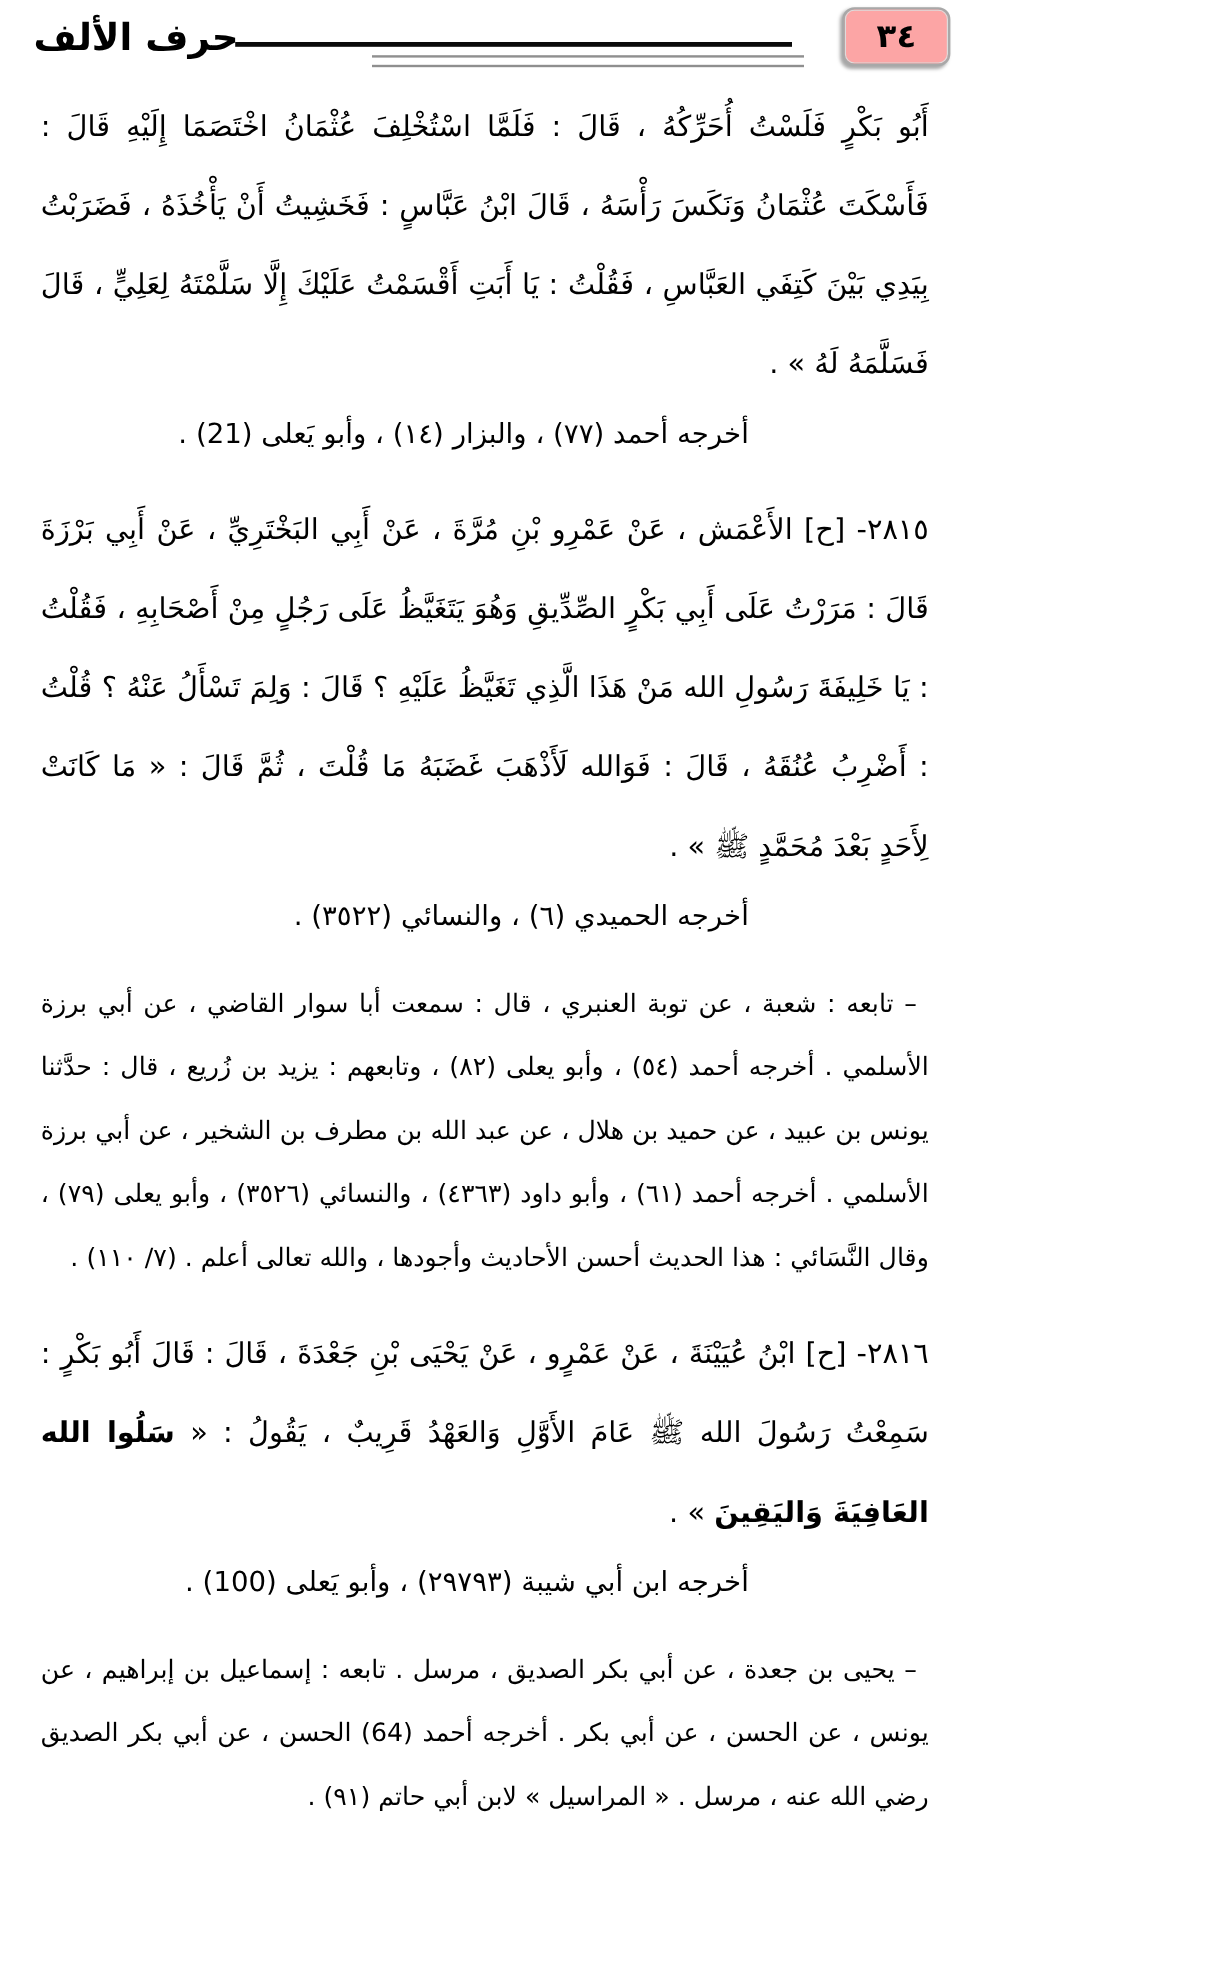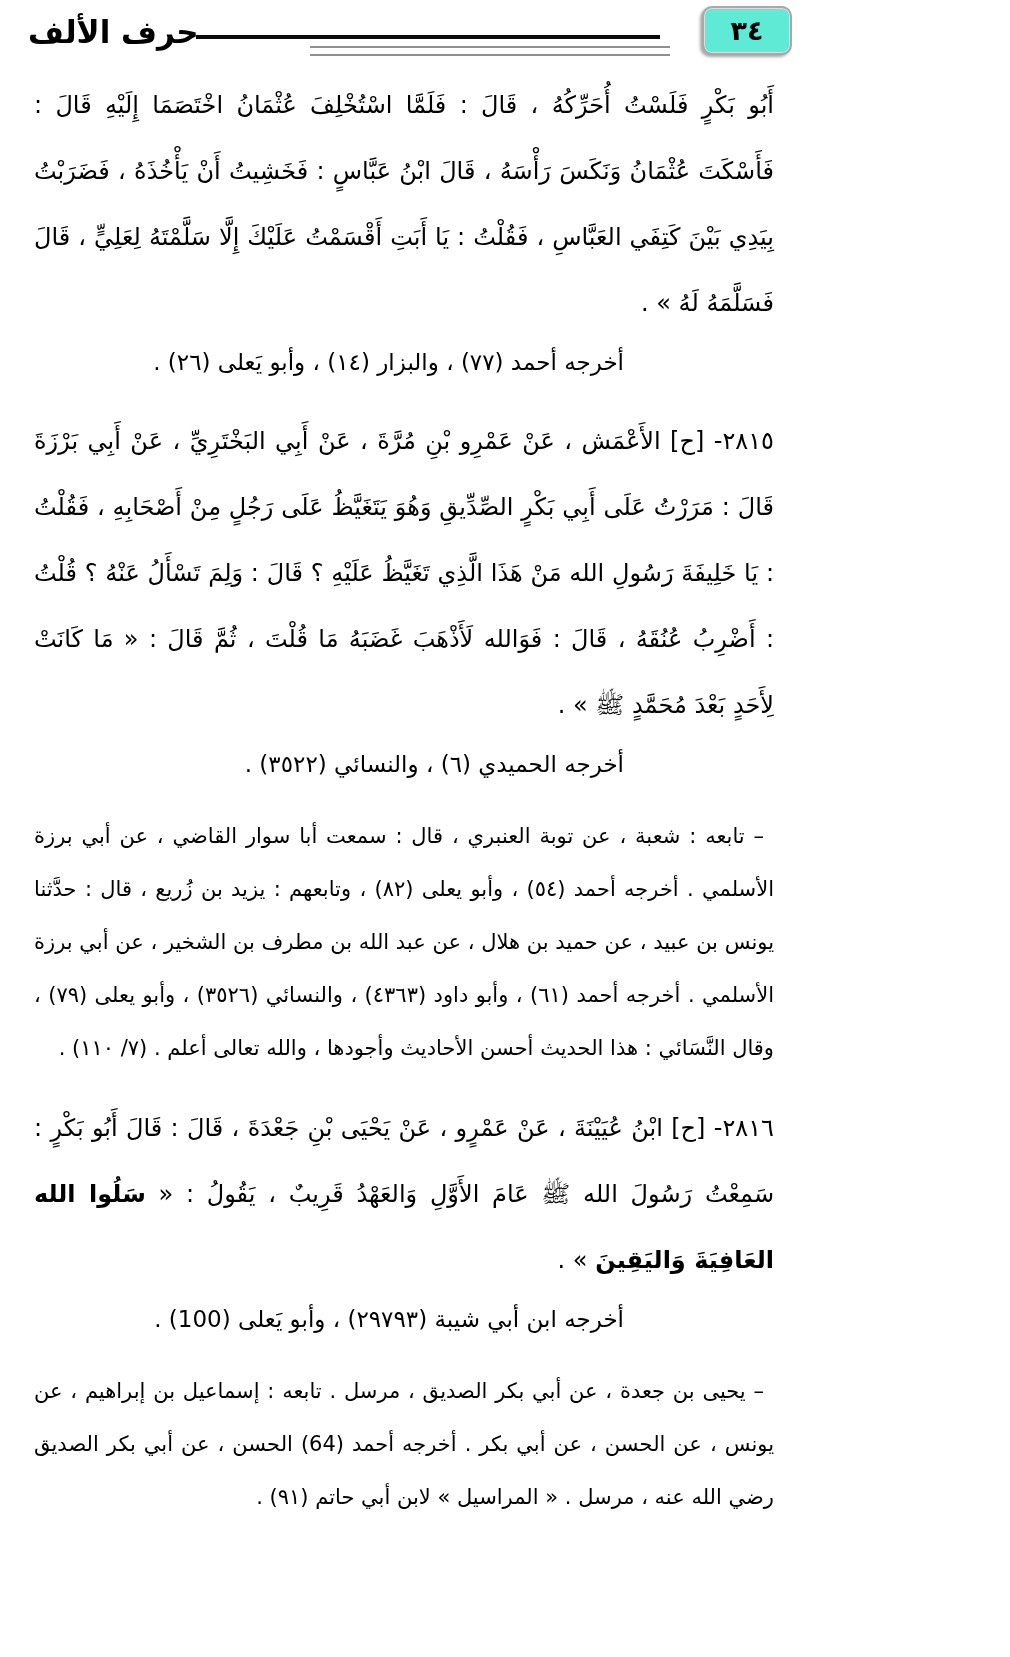--- a/index.html
+++ b/index.html
@@ -23,21 +23,21 @@
     left: 28px;
     right: 18px;
     height: 52px;
   }
   .page-num-box {
     position: absolute;
     top: 0;
     right: 0;
     width: 86px;
     height: 45px;
-    background: #5eead4;
+    background: #fca5a5;
     border: 2px solid #a8a8a8;
     border-radius: 10px;
     box-shadow: -2px 2px 3px rgba(0,0,0,0.35), inset 0 0 0 1px #dcdcdc;
     display: flex;
     align-items: center;
     justify-content: center;
   }
   .page-num {
     font-size: 27px;
     font-weight: bold;
@@ -116,21 +116,21 @@
     <div class="rule-gray"></div>
     <div class="page-num-box">
       <span class="page-num">٣٤</span>
     </div>
   </header>
 
   <main class="content">
 
     <p class="matn">أَبُو بَكْرٍ فَلَسْتُ أُحَرِّكُهُ ، قَالَ : فَلَمَّا اسْتُخْلِفَ عُثْمَانُ اخْتَصَمَا إِلَيْهِ قَالَ : فَأَسْكَتَ عُثْمَانُ وَنَكَسَ رَأْسَهُ ، قَالَ ابْنُ عَبَّاسٍ : فَخَشِيتُ أَنْ يَأْخُذَهُ ، فَضَرَبْتُ بِيَدِي بَيْنَ كَتِفَي العَبَّاسِ ، فَقُلْتُ : يَا أَبَتِ أَقْسَمْتُ عَلَيْكَ إِلَّا سَلَّمْتَهُ لِعَلِيٍّ ، قَالَ فَسَلَّمَهُ لَهُ » .</p>
 
-    <p class="takhrij">أخرجه أحمد (٧٧) ، والبزار (١٤) ، وأبو يَعلى (٢٦) .</p>
+    <p class="takhrij">أخرجه أحمد (٧٧) ، والبزار (١٤) ، وأبو يَعلى (21) .</p>
 
     <p class="matn">
       <span class="hnum">٢٨١٥-</span>
       <span>[ح] الأَعْمَش ، عَنْ عَمْرِو بْنِ مُرَّةَ ، عَنْ أَبِي البَخْتَرِيِّ ، عَنْ أَبِي بَرْزَةَ قَالَ : مَرَرْتُ عَلَى أَبِي بَكْرٍ الصِّدِّيقِ وَهُوَ يَتَغَيَّظُ عَلَى رَجُلٍ مِنْ أَصْحَابِهِ ، فَقُلْتُ : يَا خَلِيفَةَ رَسُولِ الله مَنْ هَذَا الَّذِي تَغَيَّظُ عَلَيْهِ ؟ قَالَ : وَلِمَ تَسْأَلُ عَنْهُ ؟ قُلْتُ : أَضْرِبُ عُنُقَهُ ، قَالَ : فَوَالله لَأَذْهَبَ غَضَبَهُ مَا قُلْتَ ، ثُمَّ قَالَ : « مَا كَانَتْ لِأَحَدٍ بَعْدَ مُحَمَّدٍ ﷺ » .</span>
     </p>
 
     <p class="takhrij">أخرجه الحميدي (٦) ، والنسائي (٣٥٢٢) .</p>
 
     <p class="fnote">– تابعه : شعبة ، عن توبة العنبري ، قال : سمعت أبا سوار القاضي ، عن أبي برزة الأسلمي . أخرجه أحمد (٥٤) ، وأبو يعلى (٨٢) ، وتابعهم : يزيد بن زُريع ، قال : حدَّثنا يونس بن عبيد ، عن حميد بن هلال ، عن عبد الله بن مطرف بن الشخير ، عن أبي برزة الأسلمي . أخرجه أحمد (٦١) ، وأبو داود (٤٣٦٣) ، والنسائي (٣٥٢٦) ، وأبو يعلى (٧٩) ، وقال النَّسَائي : هذا الحديث أحسن الأحاديث وأجودها ، والله تعالى أعلم . (٧/ ١١٠) .</p>
 

